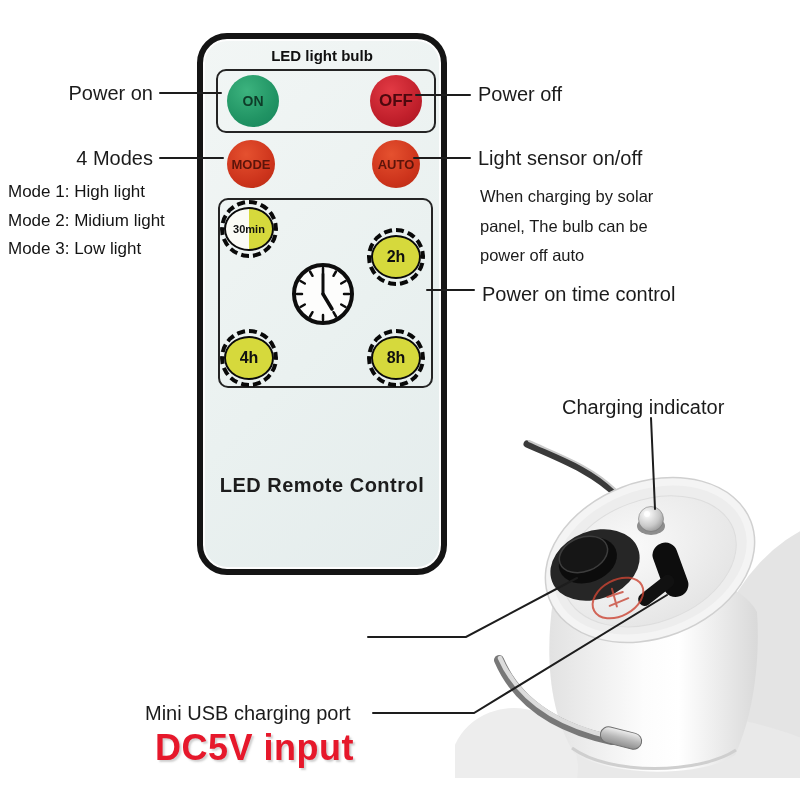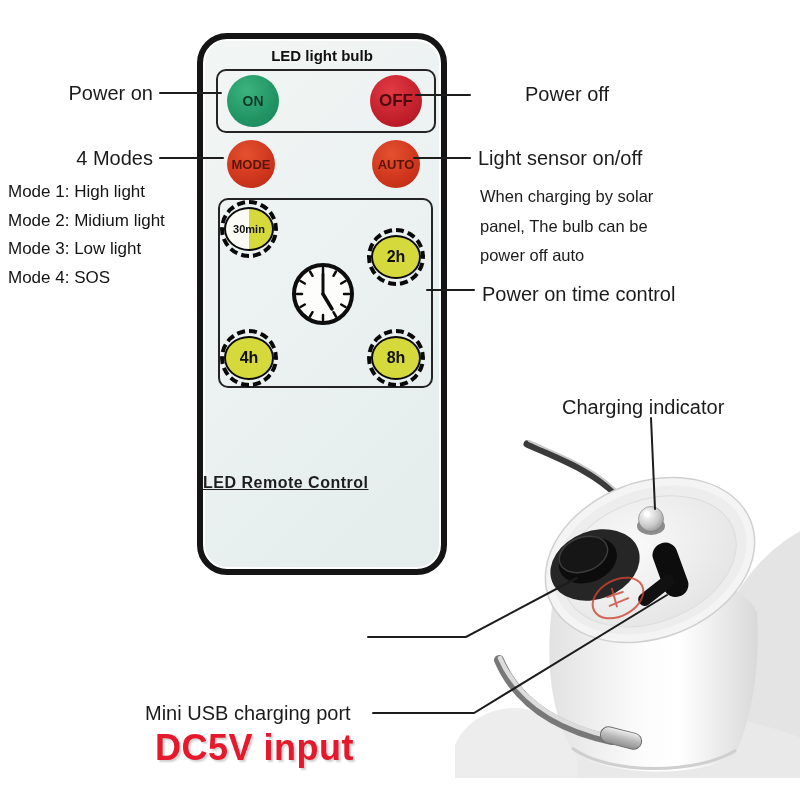--- a/index.html
+++ b/index.html
@@ -17,22 +17,22 @@
     text-shadow:2px 2px 2px rgba(120,120,120,0.35);letter-spacing:0.5px;}
   
   .remote{
     position:absolute;left:197px;top:33px;width:250px;height:542px;box-sizing:border-box;
     border:6px solid #141414;border-radius:30px;
     background:linear-gradient(135deg,#f2f6f5 0%,#eaf1f0 55%,#e4ecec 100%);
     box-shadow:inset 0 0 0 2px #fdfdfd;
   }
   .remote-title{position:absolute;left:0;right:0;top:8px;text-align:center;
     font-size:15px;font-weight:bold;color:#101010;}
-  .remote-footer{position:absolute;left:0;right:0;top:435px;text-align:left;
-    font-size:16px;font-weight:bold;color:#1d1d1d;letter-spacing:0.5px;text-decoration:underline;}
+  .remote-footer{position:absolute;left:0;right:0;top:435px;text-align:center;
+    font-size:20px;font-weight:bold;color:#1d1d1d;letter-spacing:0.5px;}
   .sect{position:absolute;border:2px solid #242424;border-radius:10px;box-sizing:border-box;}
   .sect-power{left:13px;top:30px;width:220px;height:64px;}
   .sect-timer{left:15px;top:159px;width:215px;height:190px;}
   .rbtn{position:absolute;border-radius:50%;display:flex;align-items:center;justify-content:center;
     font-weight:bold;}
   .btn-on{left:24px;top:36px;width:52px;height:52px;font-size:14px;color:#0e3b28;
     background:radial-gradient(circle at 38% 30%, #3cb37e, #219464 60%, #15835a);}
   .btn-off{left:167px;top:36px;width:52px;height:52px;font-size:17px;color:#4e080e;
     background:radial-gradient(circle at 40% 30%, #e23a44, #c01f2b 62%, #a5141f);}
   .btn-mode{left:24px;top:101px;width:48px;height:48px;font-size:13px;color:#5c140a;
@@ -197,29 +197,28 @@
       <path d="M160,158 H223"></path>
       <path d="M414,158 H470"></path>
       <path d="M427,290 H474"></path>
       <path d="M651,418 L655,509"></path>
       <path d="M368,637 H466 L577,578"></path>
       <path d="M373,713 H474 L667,595"></path>
     </g>
   </svg>
 
   <div class="lbl lbl-right" style="left:0;width:153px;top:81px;">Power on</div>
-  <div class="lbl" style="left:478px;top:82px;margin-left:47px;">Power off</div>
+  <div class="lbl" style="left:478px;top:82px;">Power off</div>
   <div class="lbl lbl-right" style="left:0;width:153px;top:146px;">4 Modes</div>
   <div class="lbl" style="left:478px;top:146px;">Light sensor on/off</div>
 
   <div class="mode-list">
     <div>Mode 1: High light</div>
     <div>Mode 2: Midium light</div>
     <div>Mode 3: Low light</div>
-    <div>Mode 4: SOS</div>
   </div>
 
   <div class="solar-note">When charging by solar
 panel, The bulb can be
 power off auto</div>
 
   <div class="lbl" style="left:482px;top:282px;">Power on time control</div>
   <div class="lbl" style="left:562px;top:395px;">Charging indicator</div>
   <div class="lbl" style="left:145px;top:701px;">Mini USB charging port</div>
   <div class="dc-input">DC5V input</div>

